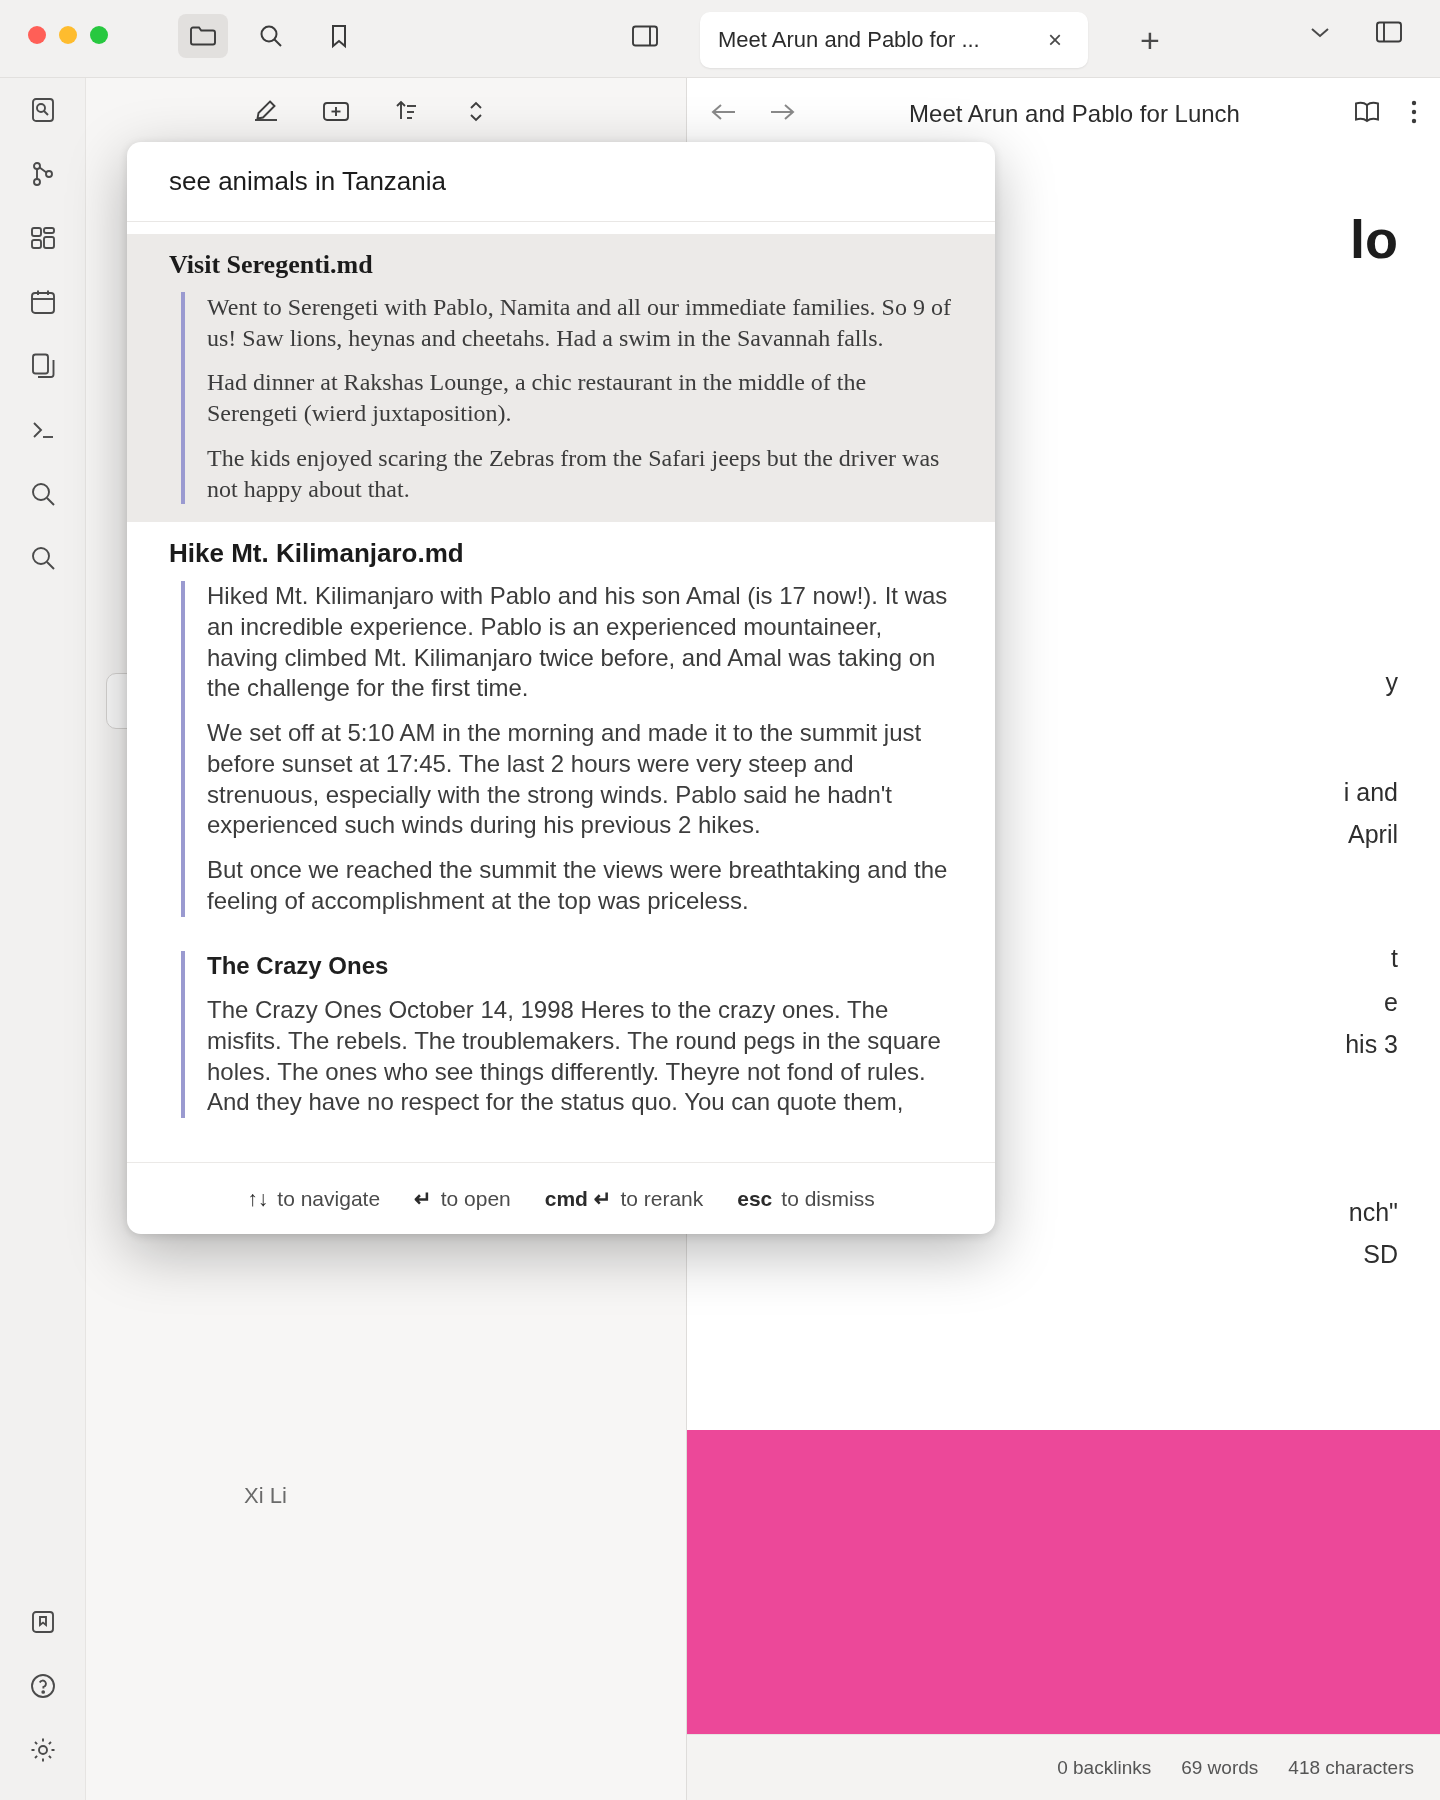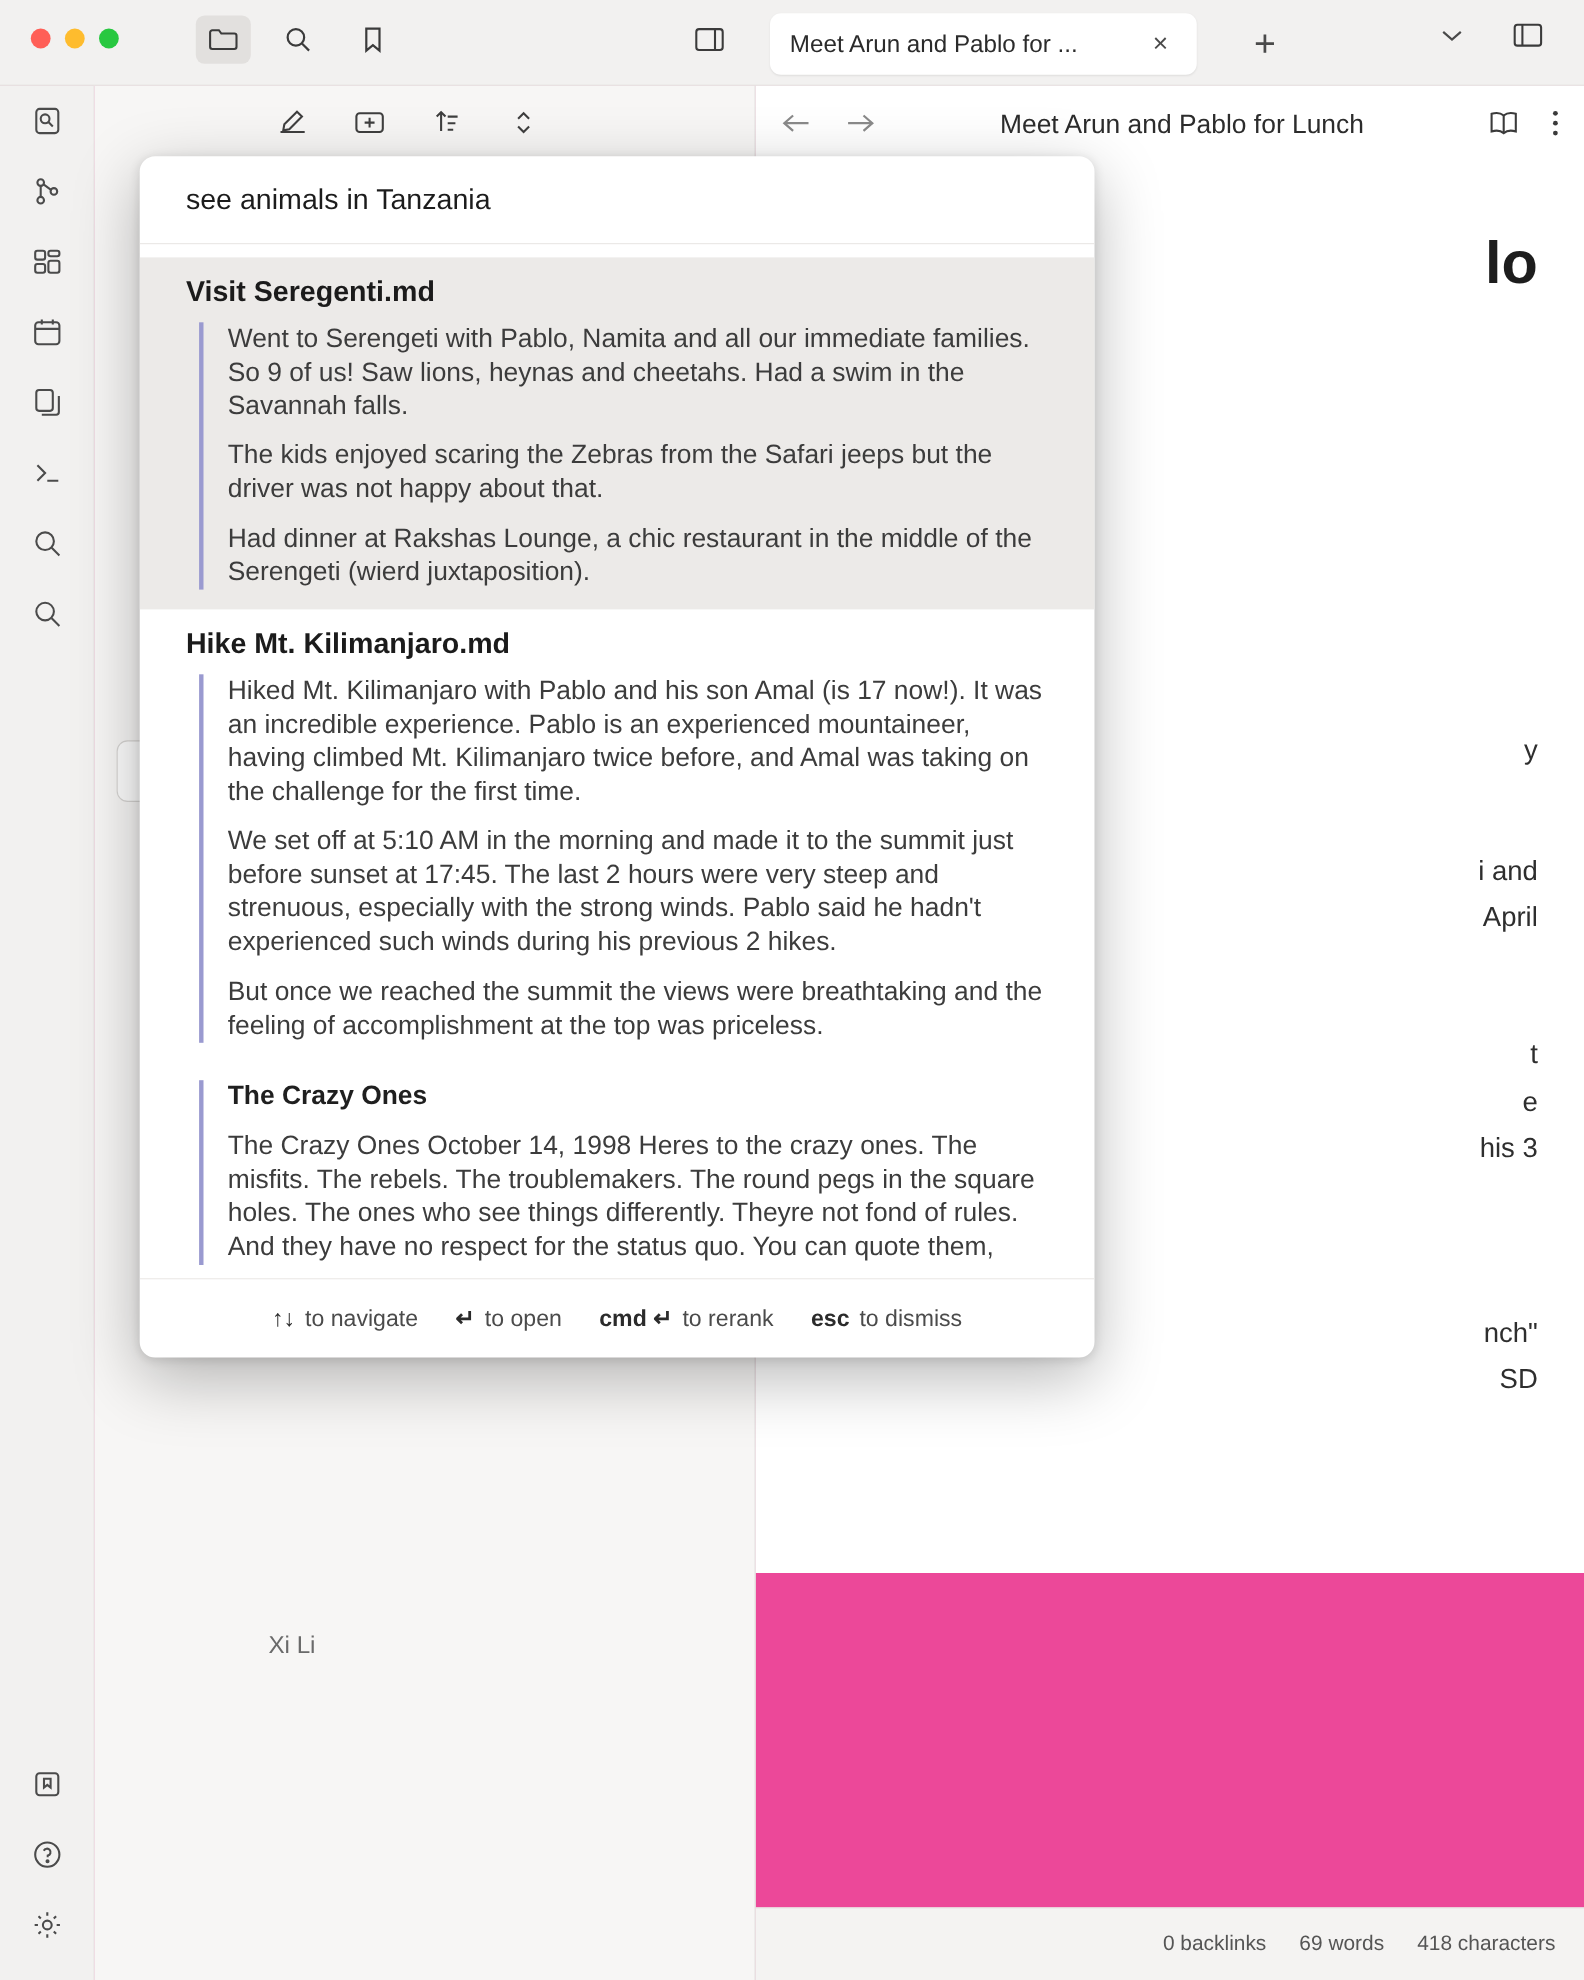--- a/index.html
+++ b/index.html
@@ -192,20 +192,21 @@
   .palette-results {
     flex: 1;
     overflow: hidden;
     padding: 12px 0 0 0;
   }
   .result {
     padding: 16px 42px 18px 42px;
   }
   .result.selected {
     background: #eceae8;
+    font-family: Liberation Serif, serif;
   }
   .result-title {
     font-size: 26px; font-weight: 700; color: #1b1b1b;
     margin-bottom: 12px;
   }
   .snippet {
     border-left: 4px solid #9a9ad0;
     padding-left: 22px;
     margin-left: 12px;
   }
@@ -450,22 +451,22 @@
 
   <div class="palette">
     <div class="palette-input" placeholder="Search">see animals in Tanzania</div>
 
     <div class="palette-results">
 
       <div class="result selected">
         <div class="result-title">Visit Seregenti.md</div>
         <div class="snippet">
           <p>Went to Serengeti with Pablo, Namita and all our immediate families. So 9 of us! Saw lions, heynas and cheetahs. Had a swim in the Savannah falls.</p>
+          <p>Had dinner at Rakshas Lounge, a chic restaurant in the middle of the Serengeti (wierd juxtaposition).</p>
           <p>The kids enjoyed scaring the Zebras from the Safari jeeps but the driver was not happy about that.</p>
-          <p>Had dinner at Rakshas Lounge, a chic restaurant in the middle of the Serengeti (wierd juxtaposition).</p>
         </div>
       </div>
 
       <div class="result">
         <div class="result-title">Hike Mt. Kilimanjaro.md</div>
         <div class="snippet">
           <p>Hiked Mt. Kilimanjaro with Pablo and his son Amal (is 17 now!). It was an incredible experience. Pablo is an experienced mountaineer, having climbed Mt. Kilimanjaro twice before, and Amal was taking on the challenge for the first time.</p>
           <p>We set off at 5:10 AM in the morning and made it to the summit just before sunset at 17:45. The last 2 hours were very steep and strenuous, especially with the strong winds. Pablo said he hadn't experienced such winds during his previous 2 hikes.</p>
           <p>But once we reached the summit the views were breathtaking and the feeling of accomplishment at the top was priceless.</p>
         </div>

